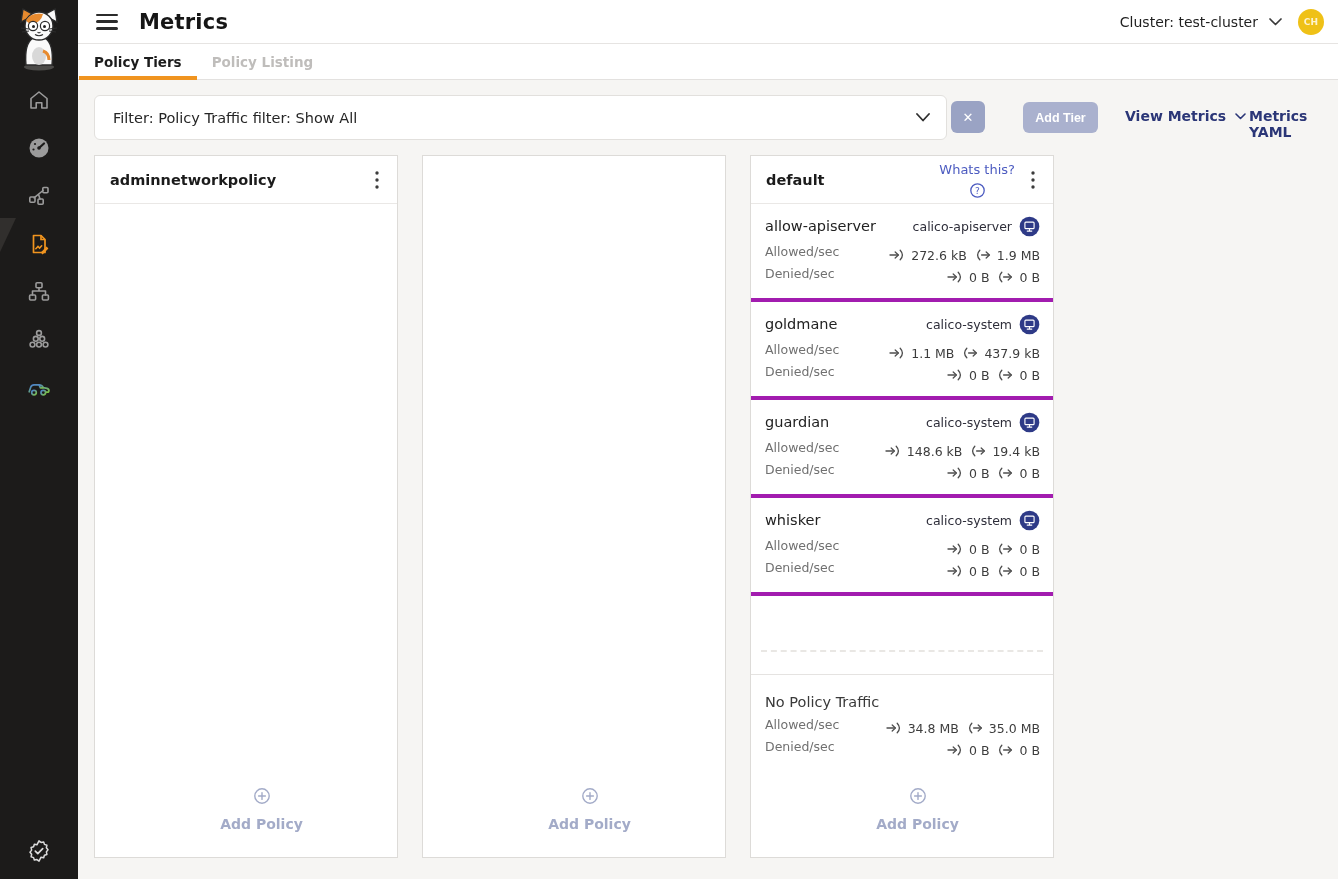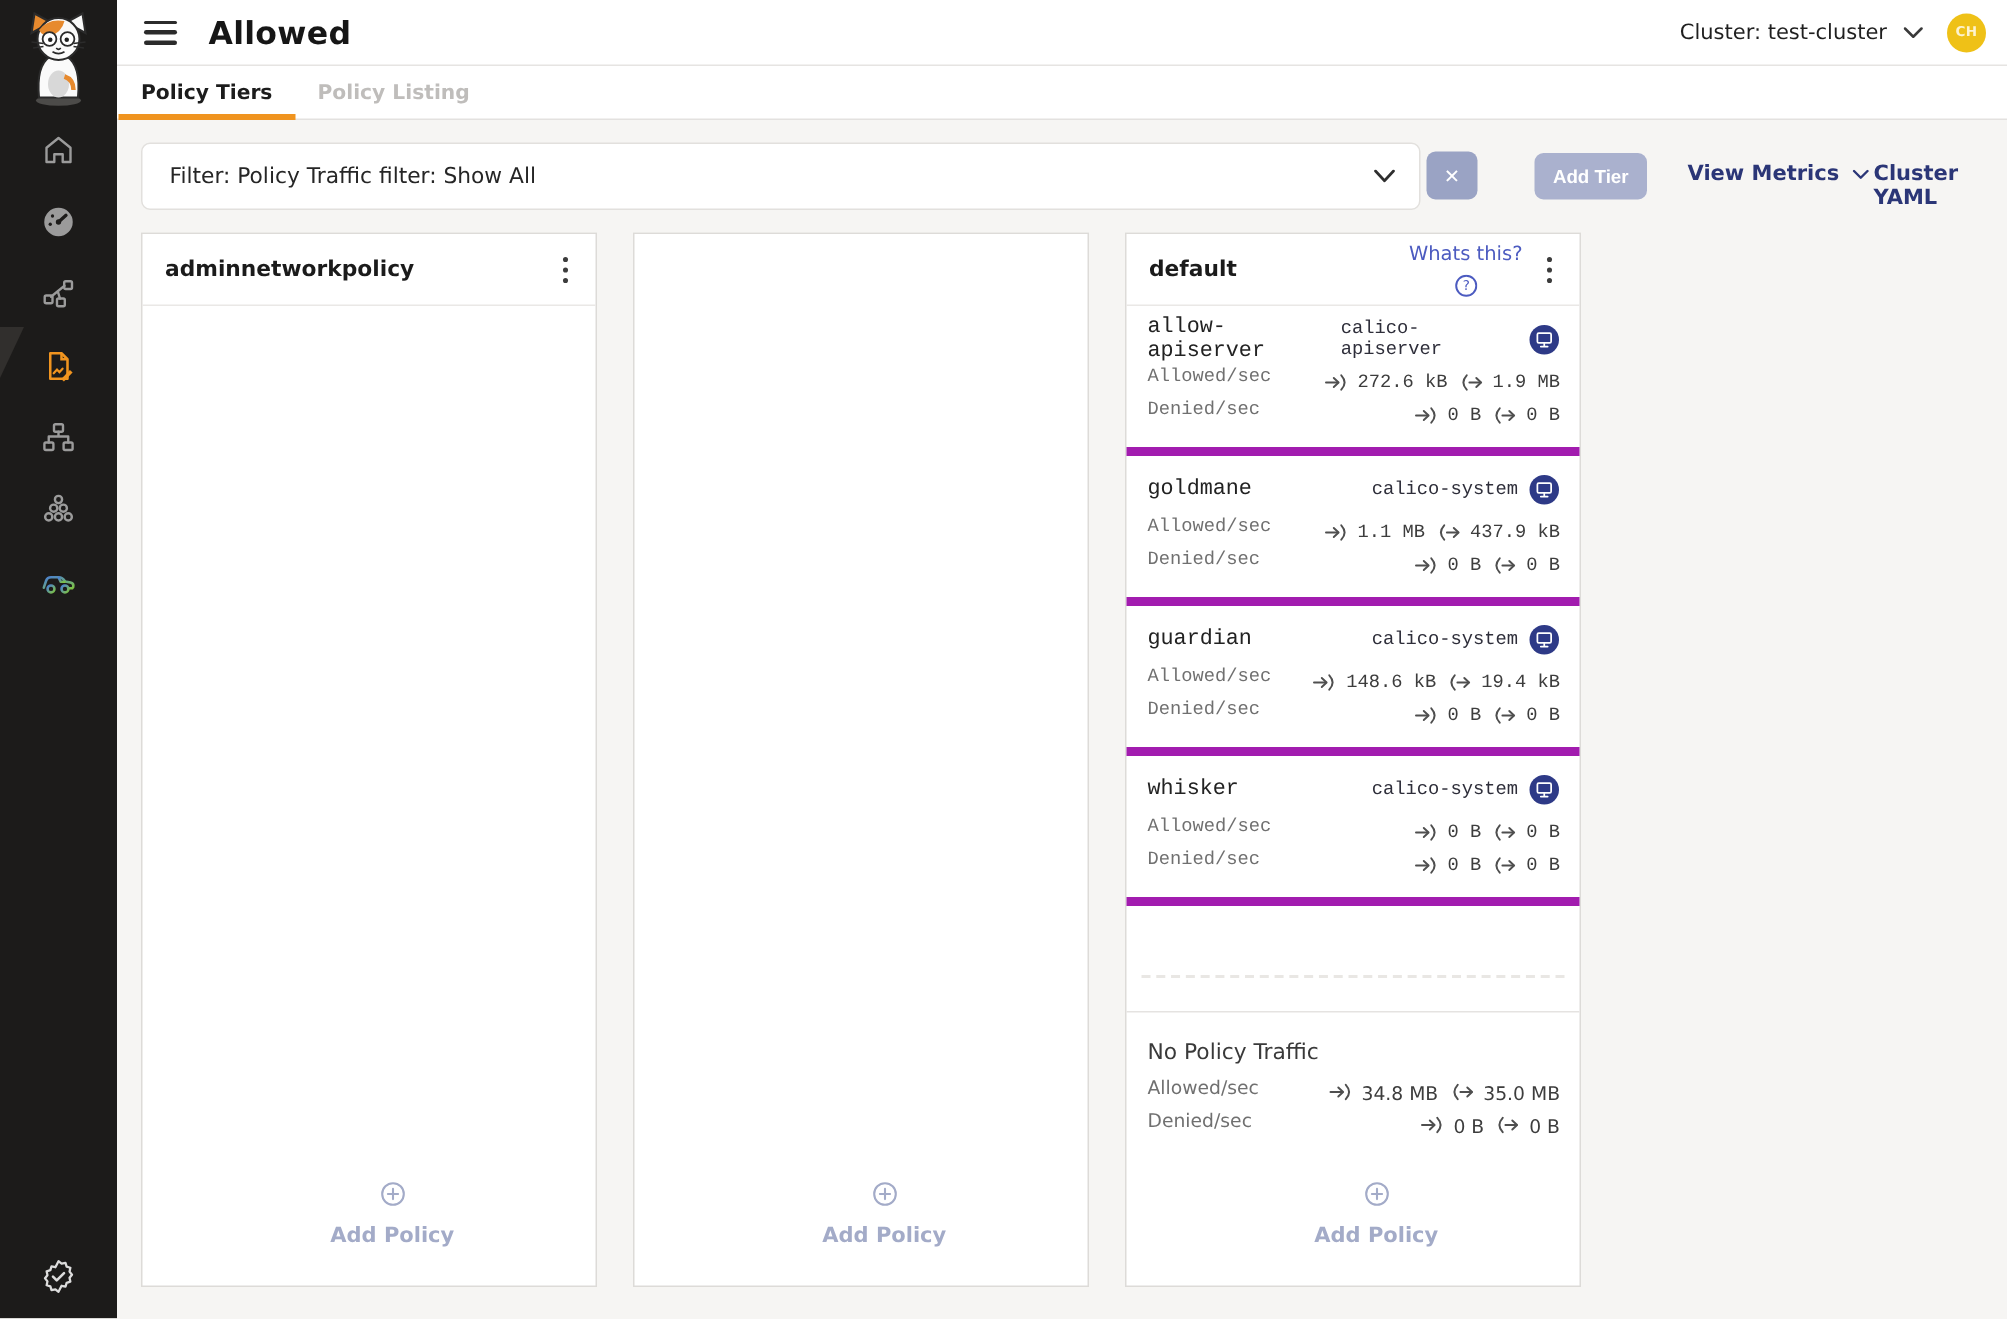--- a/index.html
+++ b/index.html
@@ -51,21 +51,21 @@
   
   .board{position:absolute;top:155px;left:16px;display:flex;gap:24px;}
   .tier-column{width:304px;height:703px;background:#fff;border:1px solid #dddbd8;border-radius:0;
                display:flex;flex-direction:column;}
   .tier-header{height:48px;min-height:48px;display:flex;align-items:center;padding:0 9px 0 15px;border-bottom:1px solid #eae8e6;}
   .tier-title{font-size:14.5px;font-weight:700;color:#1b1b1b;}
   .tier-head-right{margin-left:auto;display:flex;align-items:center;gap:7px;}
   .whats-this{color:var(--link-indigo,#4c5bc0);font-size:13px;font-weight:500;display:flex;align-items:center;gap:6px;cursor:pointer;flex-direction:column;}
   .kebab-btn{width:22px;height:24px;display:flex;align-items:center;justify-content:center;cursor:pointer;}
 
-  .policy-card{padding:11px 13px 10px 14px;border-bottom:6px solid #a21caf;cursor:pointer;font-family:Liberation Mono, monospace;}
+  .policy-card{padding:11px 13px 10px 14px;border-bottom:4px solid #a21caf;cursor:pointer;}
   .pc-top{display:flex;align-items:center;margin-bottom:7px;height:22px;}
   .pc-name{font-size:14.5px;font-weight:500;color:#222;}
   .pc-ns{margin-left:auto;display:flex;align-items:center;gap:7px;font-size:12.5px;color:#2e2e3a;}
   .metric-row{display:flex;height:22px;}
   .metric-label{font-size:12.5px;color:#707070;}
   .metric-values{margin-left:auto;display:flex;align-items:center;gap:8px;}
   .mv{display:flex;align-items:center;gap:6px;font-size:12.5px;color:#3d3d3d;}
 
   .drop-area{flex:1;display:flex;flex-direction:column;justify-content:flex-end;padding:0 10px 22px;}
   .drop-line{border-top:2px dashed #e9e7e4;}
@@ -198,21 +198,21 @@
   </aside>
 
   <div class="content">
 
     <header class="topbar">
       <div class="hamburger">
           <span></span>
           <span></span>
           <span></span>
         </div>
-      <h1 class="topbar-title">Allowed</h1>
+      <h1 class="topbar-title">Metrics</h1>
       <div class="topbar-right">
         <div class="cluster-select">
           <span>Cluster: test-cluster</span>
           <span class="icon">
             <svg width="13" height="8" viewBox="0 0 13 8">
                 <path d="M1 1 L6.5 6.5 L12 1" fill="none" stroke="#3a3a3a" stroke-width="1.7" stroke-linecap="round" stroke-linejoin="round"></path>
               </svg>
           </span>
         </div>
         <div class="avatar">CH</div>
@@ -238,21 +238,21 @@
       </button>
       <button class="add-tier-btn">Add Tier</button>
       <div class="view-metrics">
         <span>View Metrics</span>
         <span class="icon">
           <svg width="11" height="7" viewBox="0 0 11 7">
               <path d="M1 1 L5.5 5.5 L10 1" fill="none" stroke="#2b3677" stroke-width="1.6" stroke-linecap="round" stroke-linejoin="round"></path>
             </svg>
         </span>
       </div>
-      <div class="export-yaml">Cluster YAML</div>
+      <div class="export-yaml">Metrics YAML</div>
     </div>
 
     <div class="board" id="board">
         <div class="tier-column">
           <div class="tier-header">
             <span class="tier-title">adminnetworkpolicy</span>
             <div class="tier-head-right">
               <div class="kebab-btn">
                 <span class="icon">
                   <svg width="4" height="18" viewBox="0 0 4 18">

